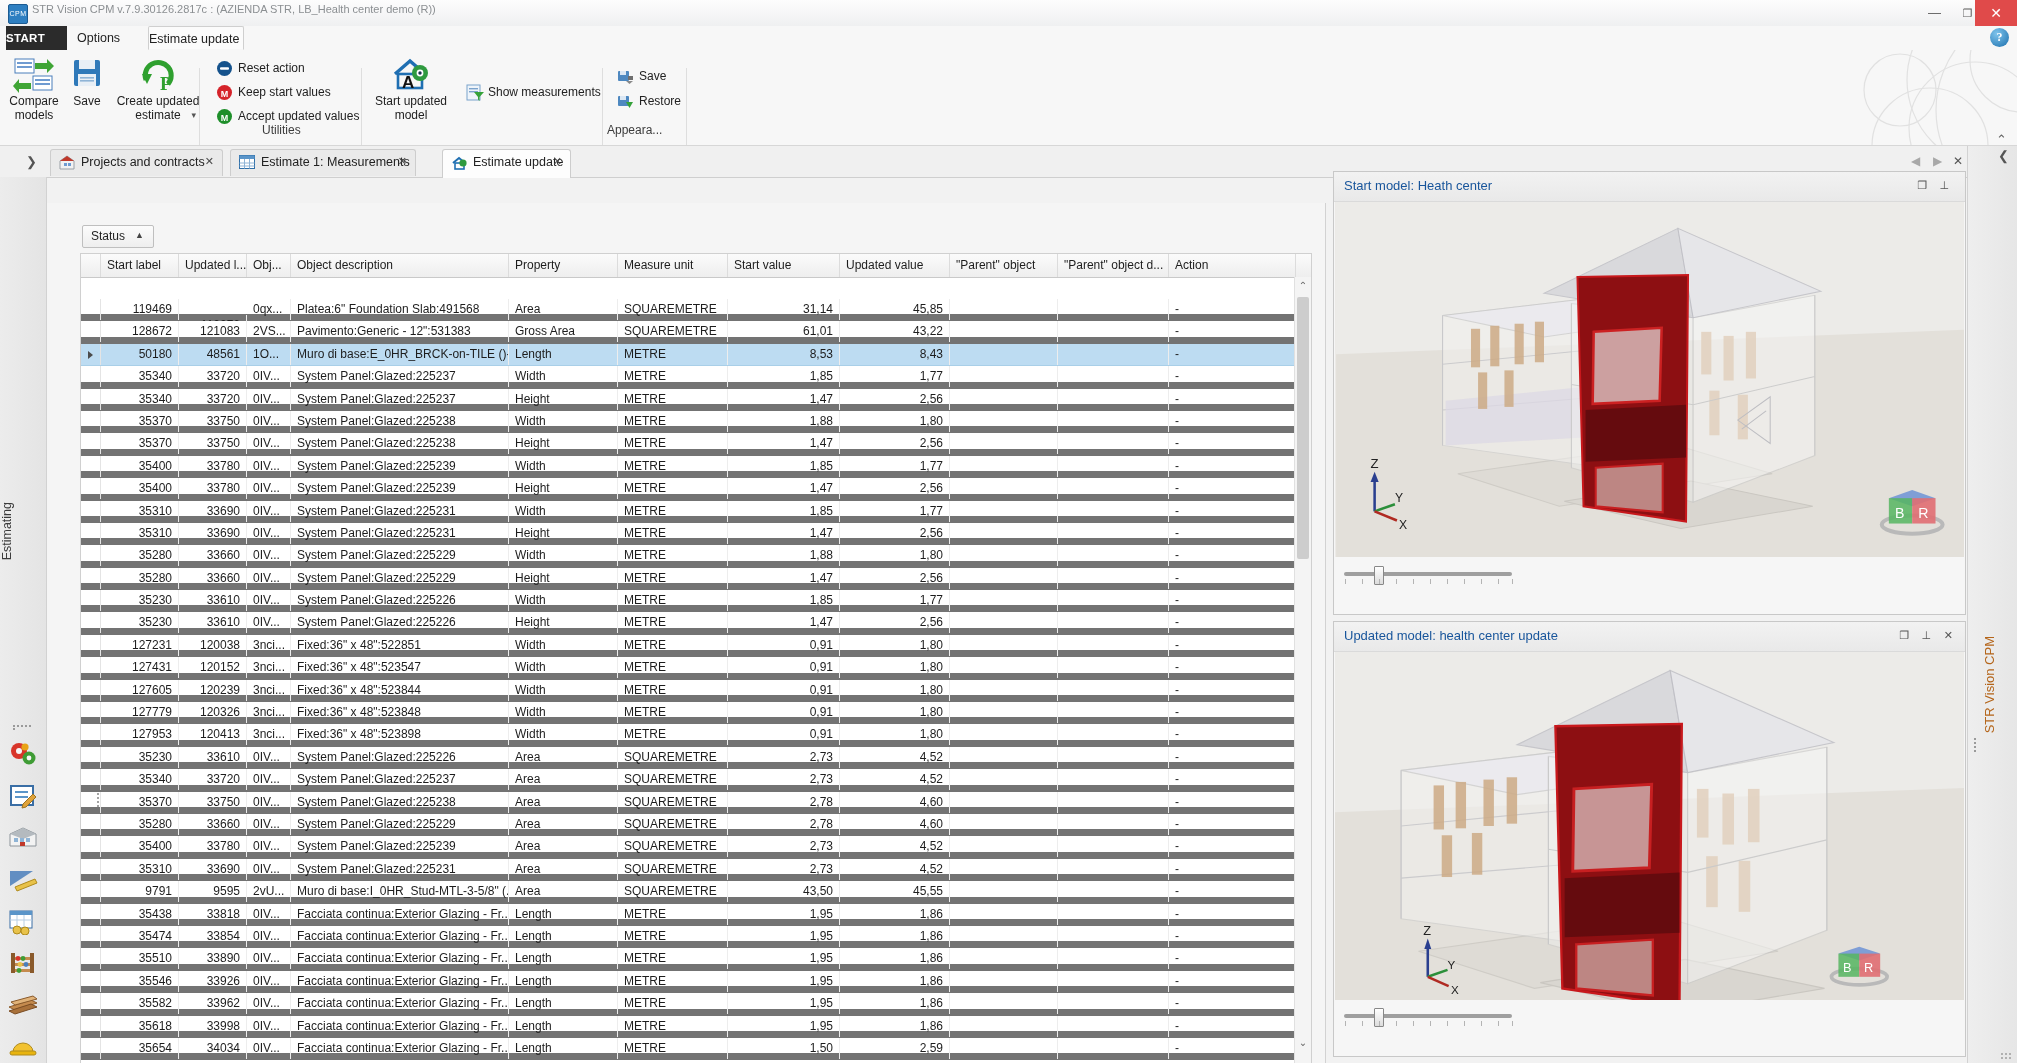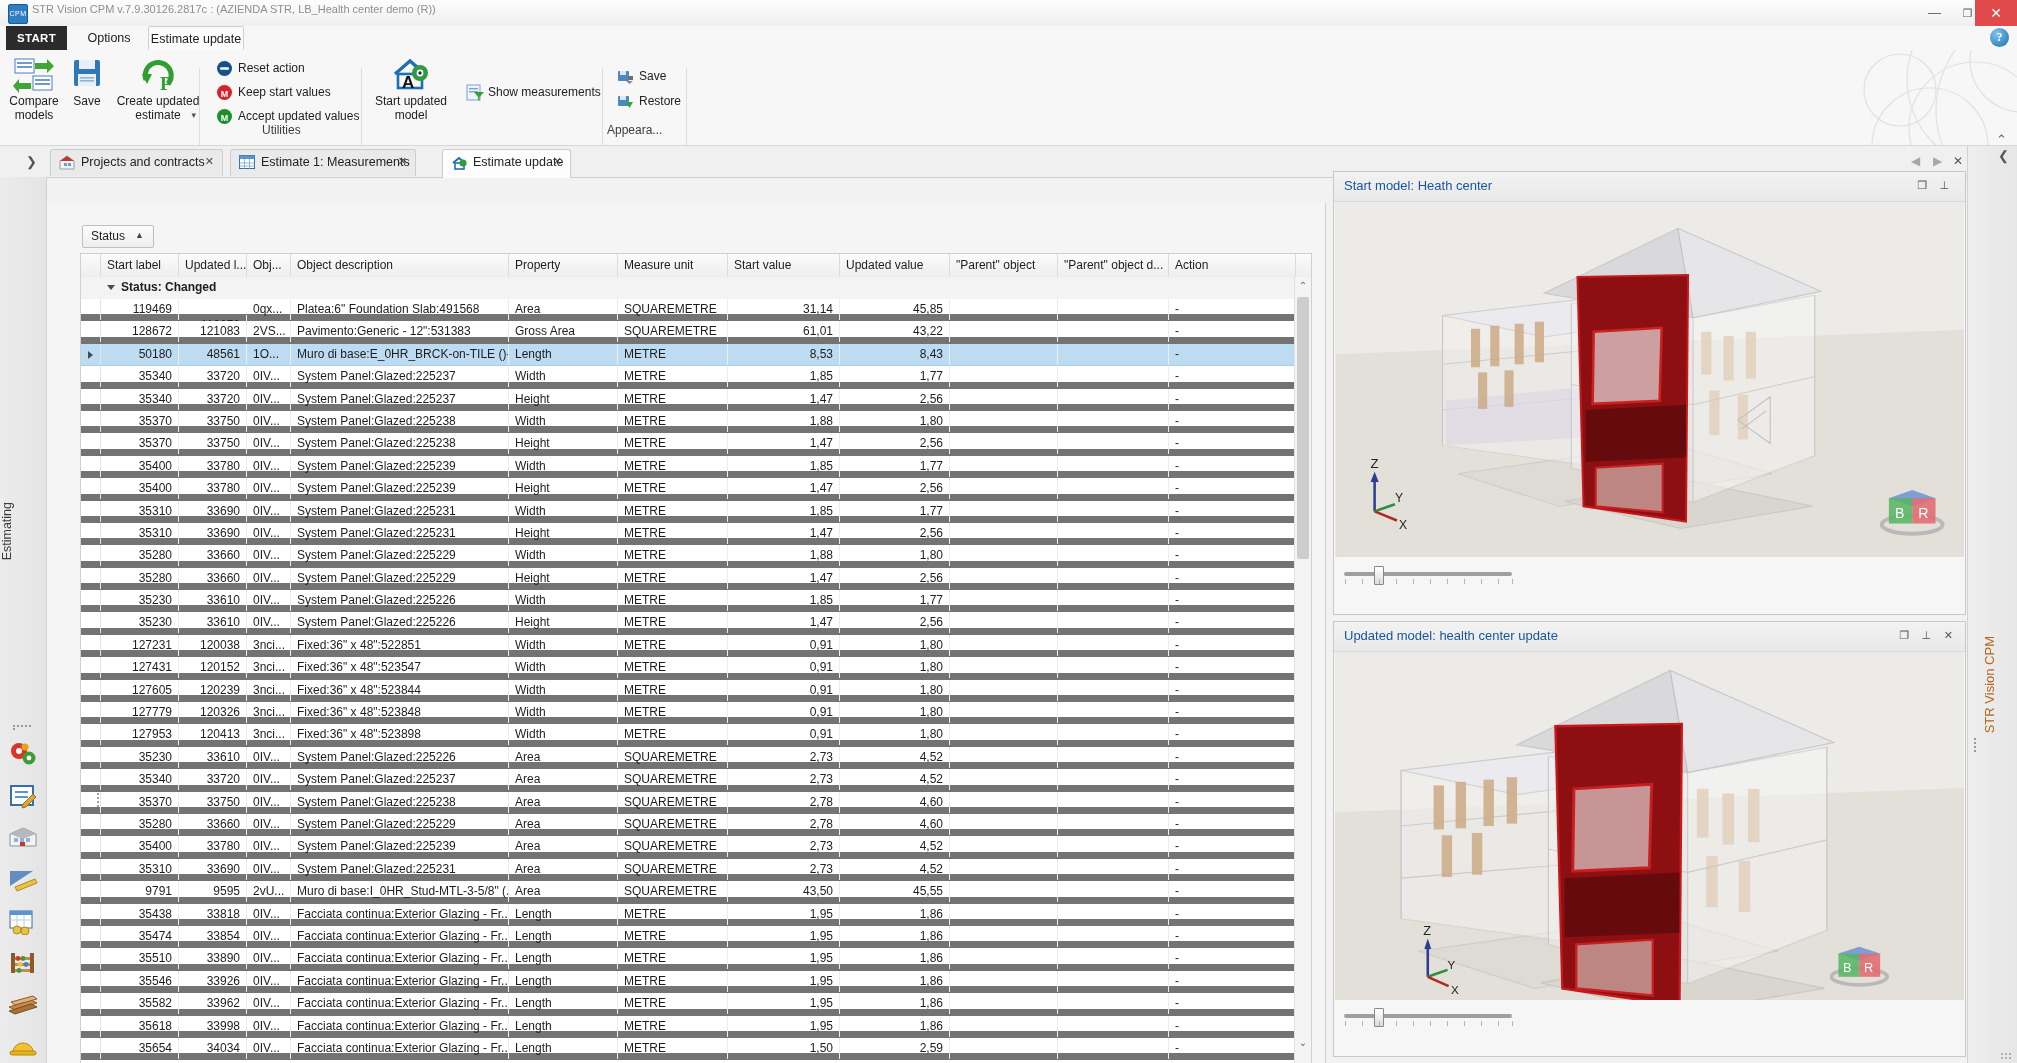--- a/index.html
+++ b/index.html
@@ -12,21 +12,21 @@
   .titlebar .appicon span{display:block;font-size:7px;color:#fff;text-align:center;line-height:18px;letter-spacing:0.5px;}
   .titlebar .ttl{position:absolute;left:32px;top:3px;font-size:11px;color:#8b8f92;white-space:nowrap;}
   .wbtn{position:absolute;top:0;width:33px;height:26px;text-align:center;font-size:13px;color:#5a5a5a;line-height:26px;cursor:default;}
   .wbtn.min{right:66px;}
   .wbtn.max{right:33px;font-size:11px;}
   .wbtn.close{right:0;width:42px;background:#e04a4a;color:#fff;font-size:14px;}
 
   
   .ribbon{position:absolute;left:0;top:26px;width:2017px;height:119px;background:#f7f7f7;border-bottom:1px solid #d7d7d7;overflow:hidden;}
   .rtabs{position:absolute;left:0;top:0;width:100%;height:24px;background:#f7f7f7;}
-  .rtab{position:absolute;top:0;height:24px;font-size:12.5px;line-height:24px;text-align:center;color:#222;cursor:default;}
+  .rtab{position:absolute;top:0;height:24px;font-size:12.5px;line-height:24px;color:#222;cursor:default;}
   .rtab.start{left:6px;width:61px;background:#2b2b2b;color:#fff;font-weight:bold;letter-spacing:.3px;font-size:11.5px;}
   .rtab.opt{left:77px;width:64px;}
   .rtab.act{left:148px;width:96px;background:#f7f7f7;border:1px solid #cfcfcf;border-bottom:1px solid #f7f7f7;box-sizing:border-box;border-radius:2px 2px 0 0;background:#fbfbfb;}
   .helpicon{position:absolute;right:8px;top:2px;width:19px;height:19px;border-radius:50%;background:radial-gradient(circle at 35% 30%,#7fc4ec,#1b6fad);}
   .helpicon b{display:block;text-align:center;line-height:19px;font-size:12px;color:#fff;font-family:"Liberation Serif",serif;}
   .rbody{position:absolute;left:0;top:24px;width:100%;height:95px;background:#f7f7f7;}
   .arcs{position:absolute;left:1790px;top:0px;}
   .rsep{position:absolute;top:18px;width:1px;height:78px;background:#dedede;}
   .grlabel{position:absolute;font-size:12px;color:#3c3c3c;}
   .bigbtn{position:absolute;text-align:center;cursor:default;}
@@ -429,24 +429,20 @@
           <div class="hc" style="left: 210px; width: 218px;">Object description</div>
           <div class="hc" style="left: 428px; width: 109px;">Property</div>
           <div class="hc" style="left: 537px; width: 110px;">Measure unit</div>
           <div class="hc" style="left: 647px; width: 112px;">Start value</div>
           <div class="hc" style="left: 759px; width: 110px;">Updated value</div>
           <div class="hc" style="left: 869px; width: 108px;">"Parent" object</div>
           <div class="hc" style="left: 977px; width: 111px;">"Parent" object d...</div>
           <div class="hc" style="left: 1088px; width: 127px;">Action</div>
         </div>
 
-      <div class="grouprow">
-        <span class="tri"></span>
-        <span class="gl">Status: Changed</span>
-      </div>
 
       <div class="gbody" id="grid-body">
           <div class="grow">
             <div class="ind"></div>
             <div class="cell r" style="left: 20px; width: 78px;">119469</div>
             <div class="cell r" style="left: 98px; width: 68px; margin-top: 16px;">112276</div>
             <div class="cell" style="left: 166px; width: 44px;">0qx...</div>
             <div class="cell" style="left: 210px; width: 218px;">Platea:6" Foundation Slab:491568</div>
             <div class="cell" style="left: 428px; width: 109px;">Area</div>
             <div class="cell" style="left: 537px; width: 110px;">SQUAREMETRE</div>

